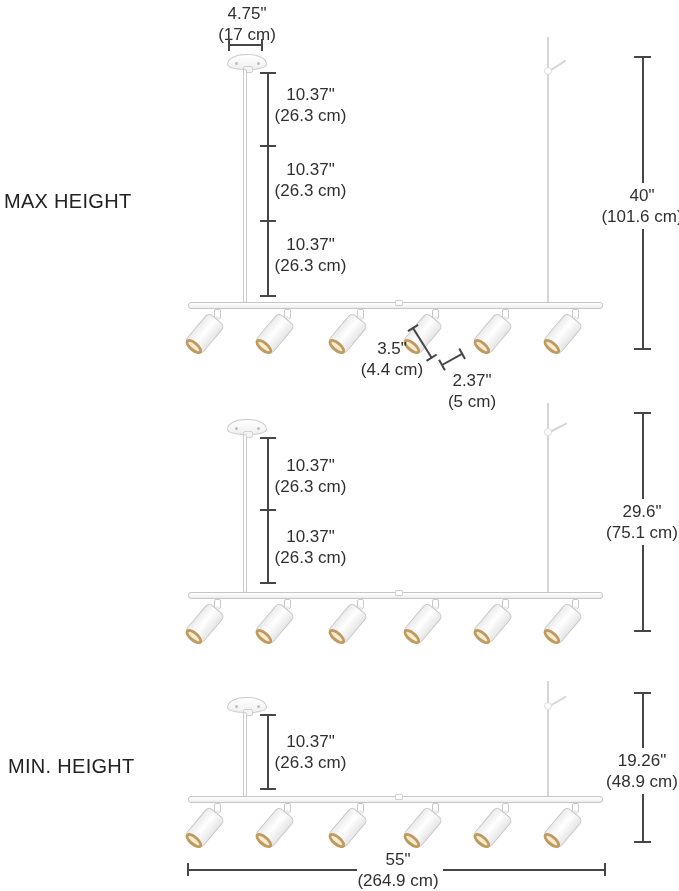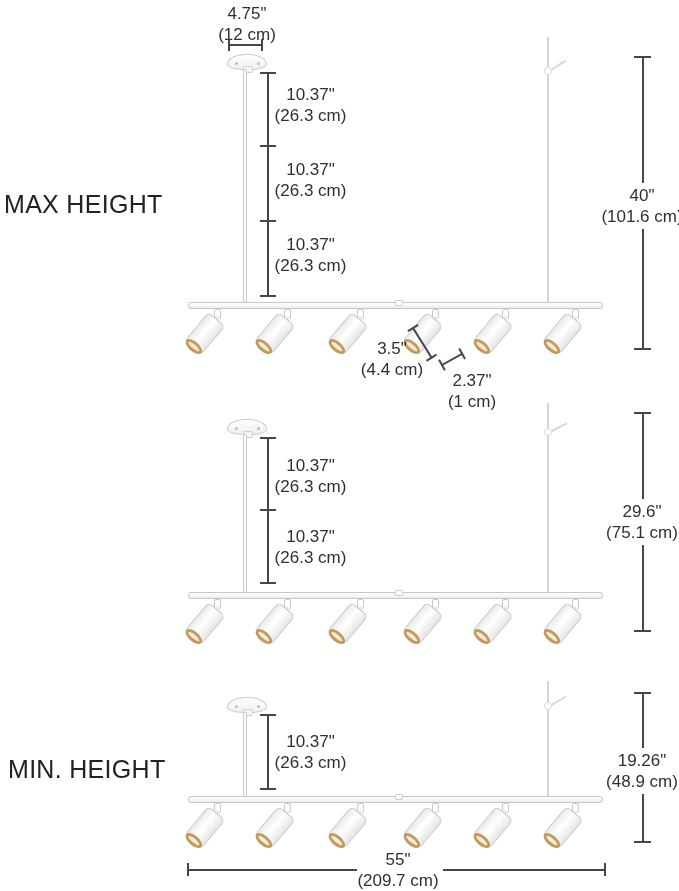--- a/index.html
+++ b/index.html
@@ -1,21 +1,21 @@
 <!DOCTYPE html>
 <html><head>
 <meta charset="utf-8">
 <style>
   html,body{margin:0;padding:0;background:#fff;}
   .canvas{position:relative;width:679px;height:891px;background:#ffffff;overflow:hidden;
           font-family:"Liberation Sans", sans-serif;color:#2d2d2d;}
   
   .dimlabel{position:absolute;text-align:center;font-size:17px;line-height:21px;color:#303030;}
   .dimlabel.masked{background:#fff;}
-  .seclabel{position:absolute;font-size:25px;letter-spacing:0.3px;color:#222;}
+  .seclabel{position:absolute;font-size:20px;letter-spacing:0.3px;color:#222;}
   
   .vline{position:absolute;width:2px;background:#464646;}
   .hline{position:absolute;height:2px;background:#464646;}
   .tick-h{position:absolute;width:16px;height:2px;background:#464646;}  
   .tick-v{position:absolute;width:2px;height:12px;background:#464646;}  
   .diag{position:absolute;height:2px;background:#464646;transform-origin:0 50%;}
   .diag .dt{position:absolute;width:2px;height:12px;top:-5px;background:#464646;}
   
   .canopy{position:absolute;width:40px;height:16px;background:linear-gradient(#ffffff,#efefef);
           border:1px solid #cccccc;border-radius:50% 50% 45% 45% / 70% 70% 40% 40%;box-sizing:border-box;}
@@ -43,21 +43,21 @@
 </style>
 </head>
 <body>
 
 <div class="canvas">
 
   <div class="seclabel" style="left:4px;top:190px;">MAX HEIGHT</div>
 
   <div class="dimlabel" style="left:187px;top:3px;width:120px;">
     <div>4.75"</div>
-    <div>(12 cm)</div>
+    <div>(17 cm)</div>
   </div>
   <div class="hline" style="left:229px;top:44px;width:34px;"></div>
   <div class="tick-v" style="left:228px;top:39px;"></div>
   <div class="tick-v" style="left:261px;top:39px;"></div>
 
   <div class="canopy" style="left:227px;top:54px;">
     <span class="screw" style="left:7px;"></span>
     <span class="screw" style="left:29px;"></span>
     <span class="hub"></span>
   </div>
@@ -137,21 +137,21 @@
   <div class="dimlabel" style="left:356px;top:338px;width:72px;">
     <div>3.5"</div>
     <div>(4.4 cm)</div>
   </div>
   <div class="diag" style="left:442px;top:364px;width:24px;transform:rotate(-29deg);">
     <span class="dt" style="left:-1px;"></span>
     <span class="dt" style="left:22px;"></span>
   </div>
   <div class="dimlabel" style="left:436px;top:370px;width:72px;">
     <div>2.37"</div>
-    <div>(1 cm)</div>
+    <div>(5 cm)</div>
   </div>
 
   <div class="vline" style="left:642px;top:57px;height:293px;"></div>
   <div class="tick-h" style="left:634px;top:56px;width:17px;"></div>
   <div class="tick-h" style="left:634px;top:348px;width:17px;"></div>
   <div class="dimlabel masked" style="left:592px;top:183px;width:100px;padding:2px 0;">
     <div>40"</div>
     <div>(101.6 cm)</div>
   </div>
 
@@ -308,16 +308,16 @@
   </div>
 
   <div class="hline" style="left:188px;top:869px;width:169px;"></div>
   <div class="hline" style="left:443px;top:869px;width:162px;"></div>
   <div class="tick-v" style="left:187px;top:863px;height:13px;"></div>
   <div class="tick-v" style="left:604px;top:863px;height:13px;"></div>
   <div class="dimlabel" style="left:348px;top:849px;width:100px;">
     <div>55"</div>
   </div>
   <div class="dimlabel" style="left:328px;top:870px;width:140px;">
-    <div>(209.7 cm)</div>
+    <div>(264.9 cm)</div>
   </div>
 
 </div>
 
 </body></html>

